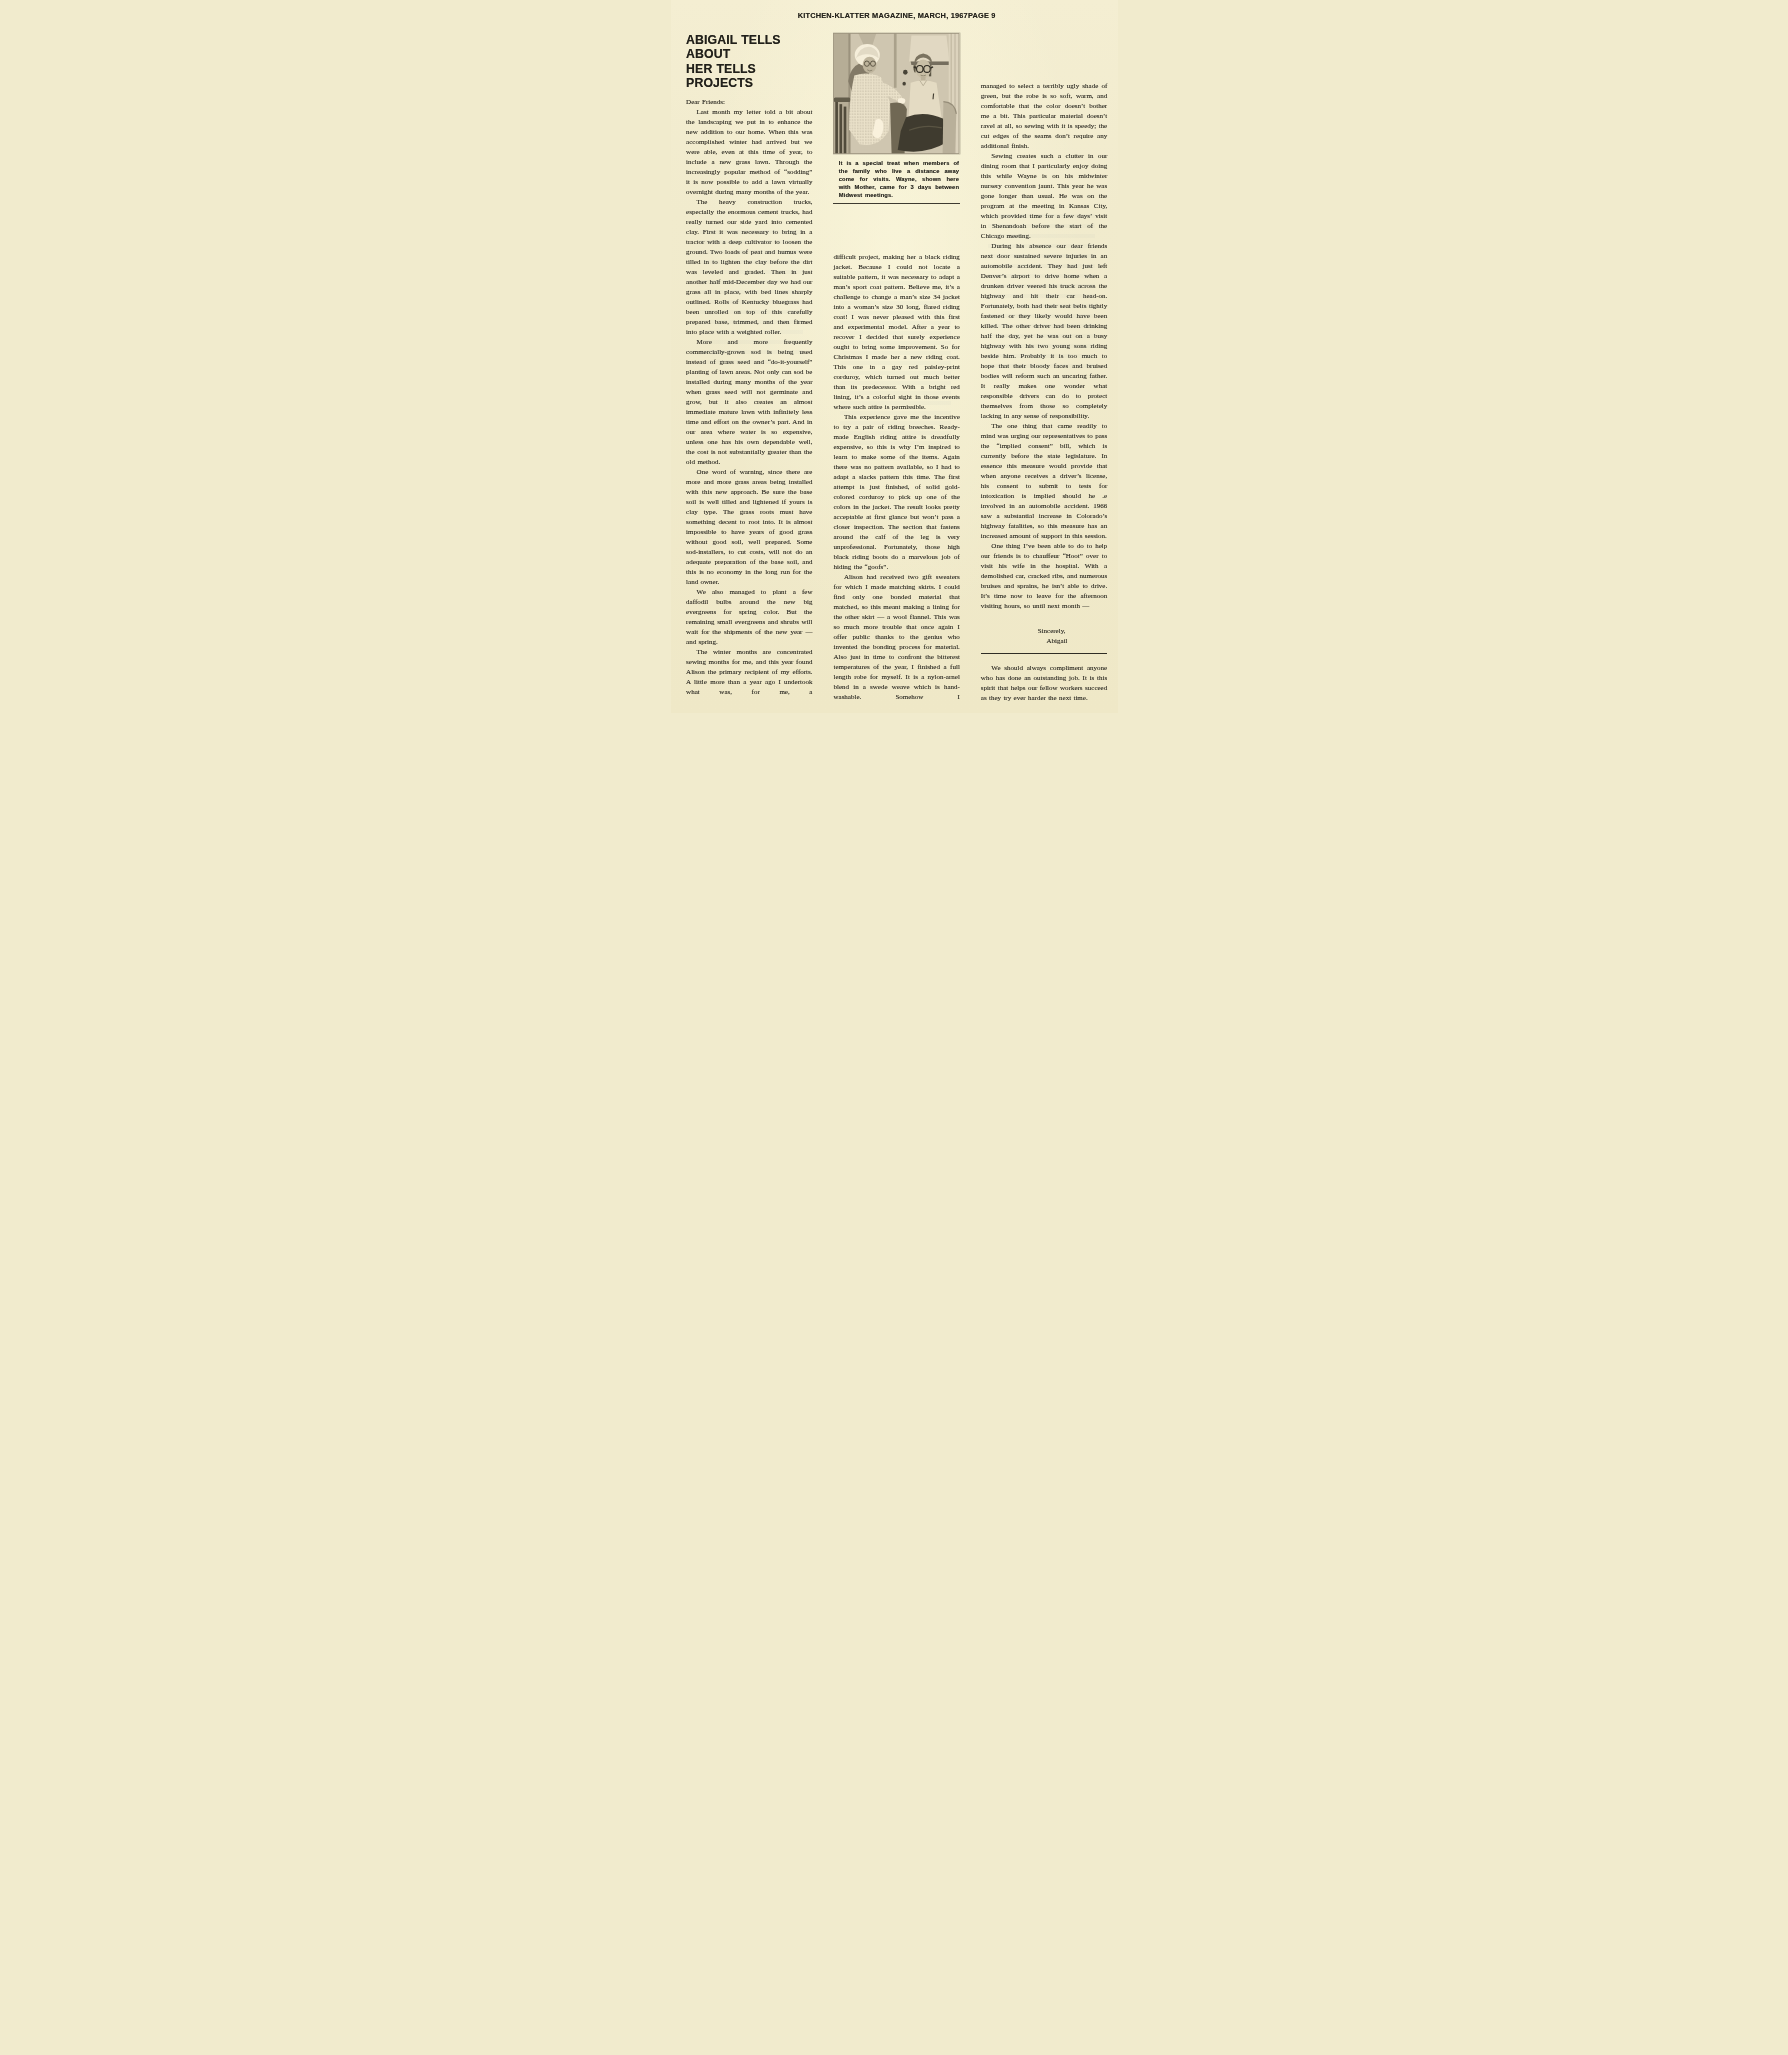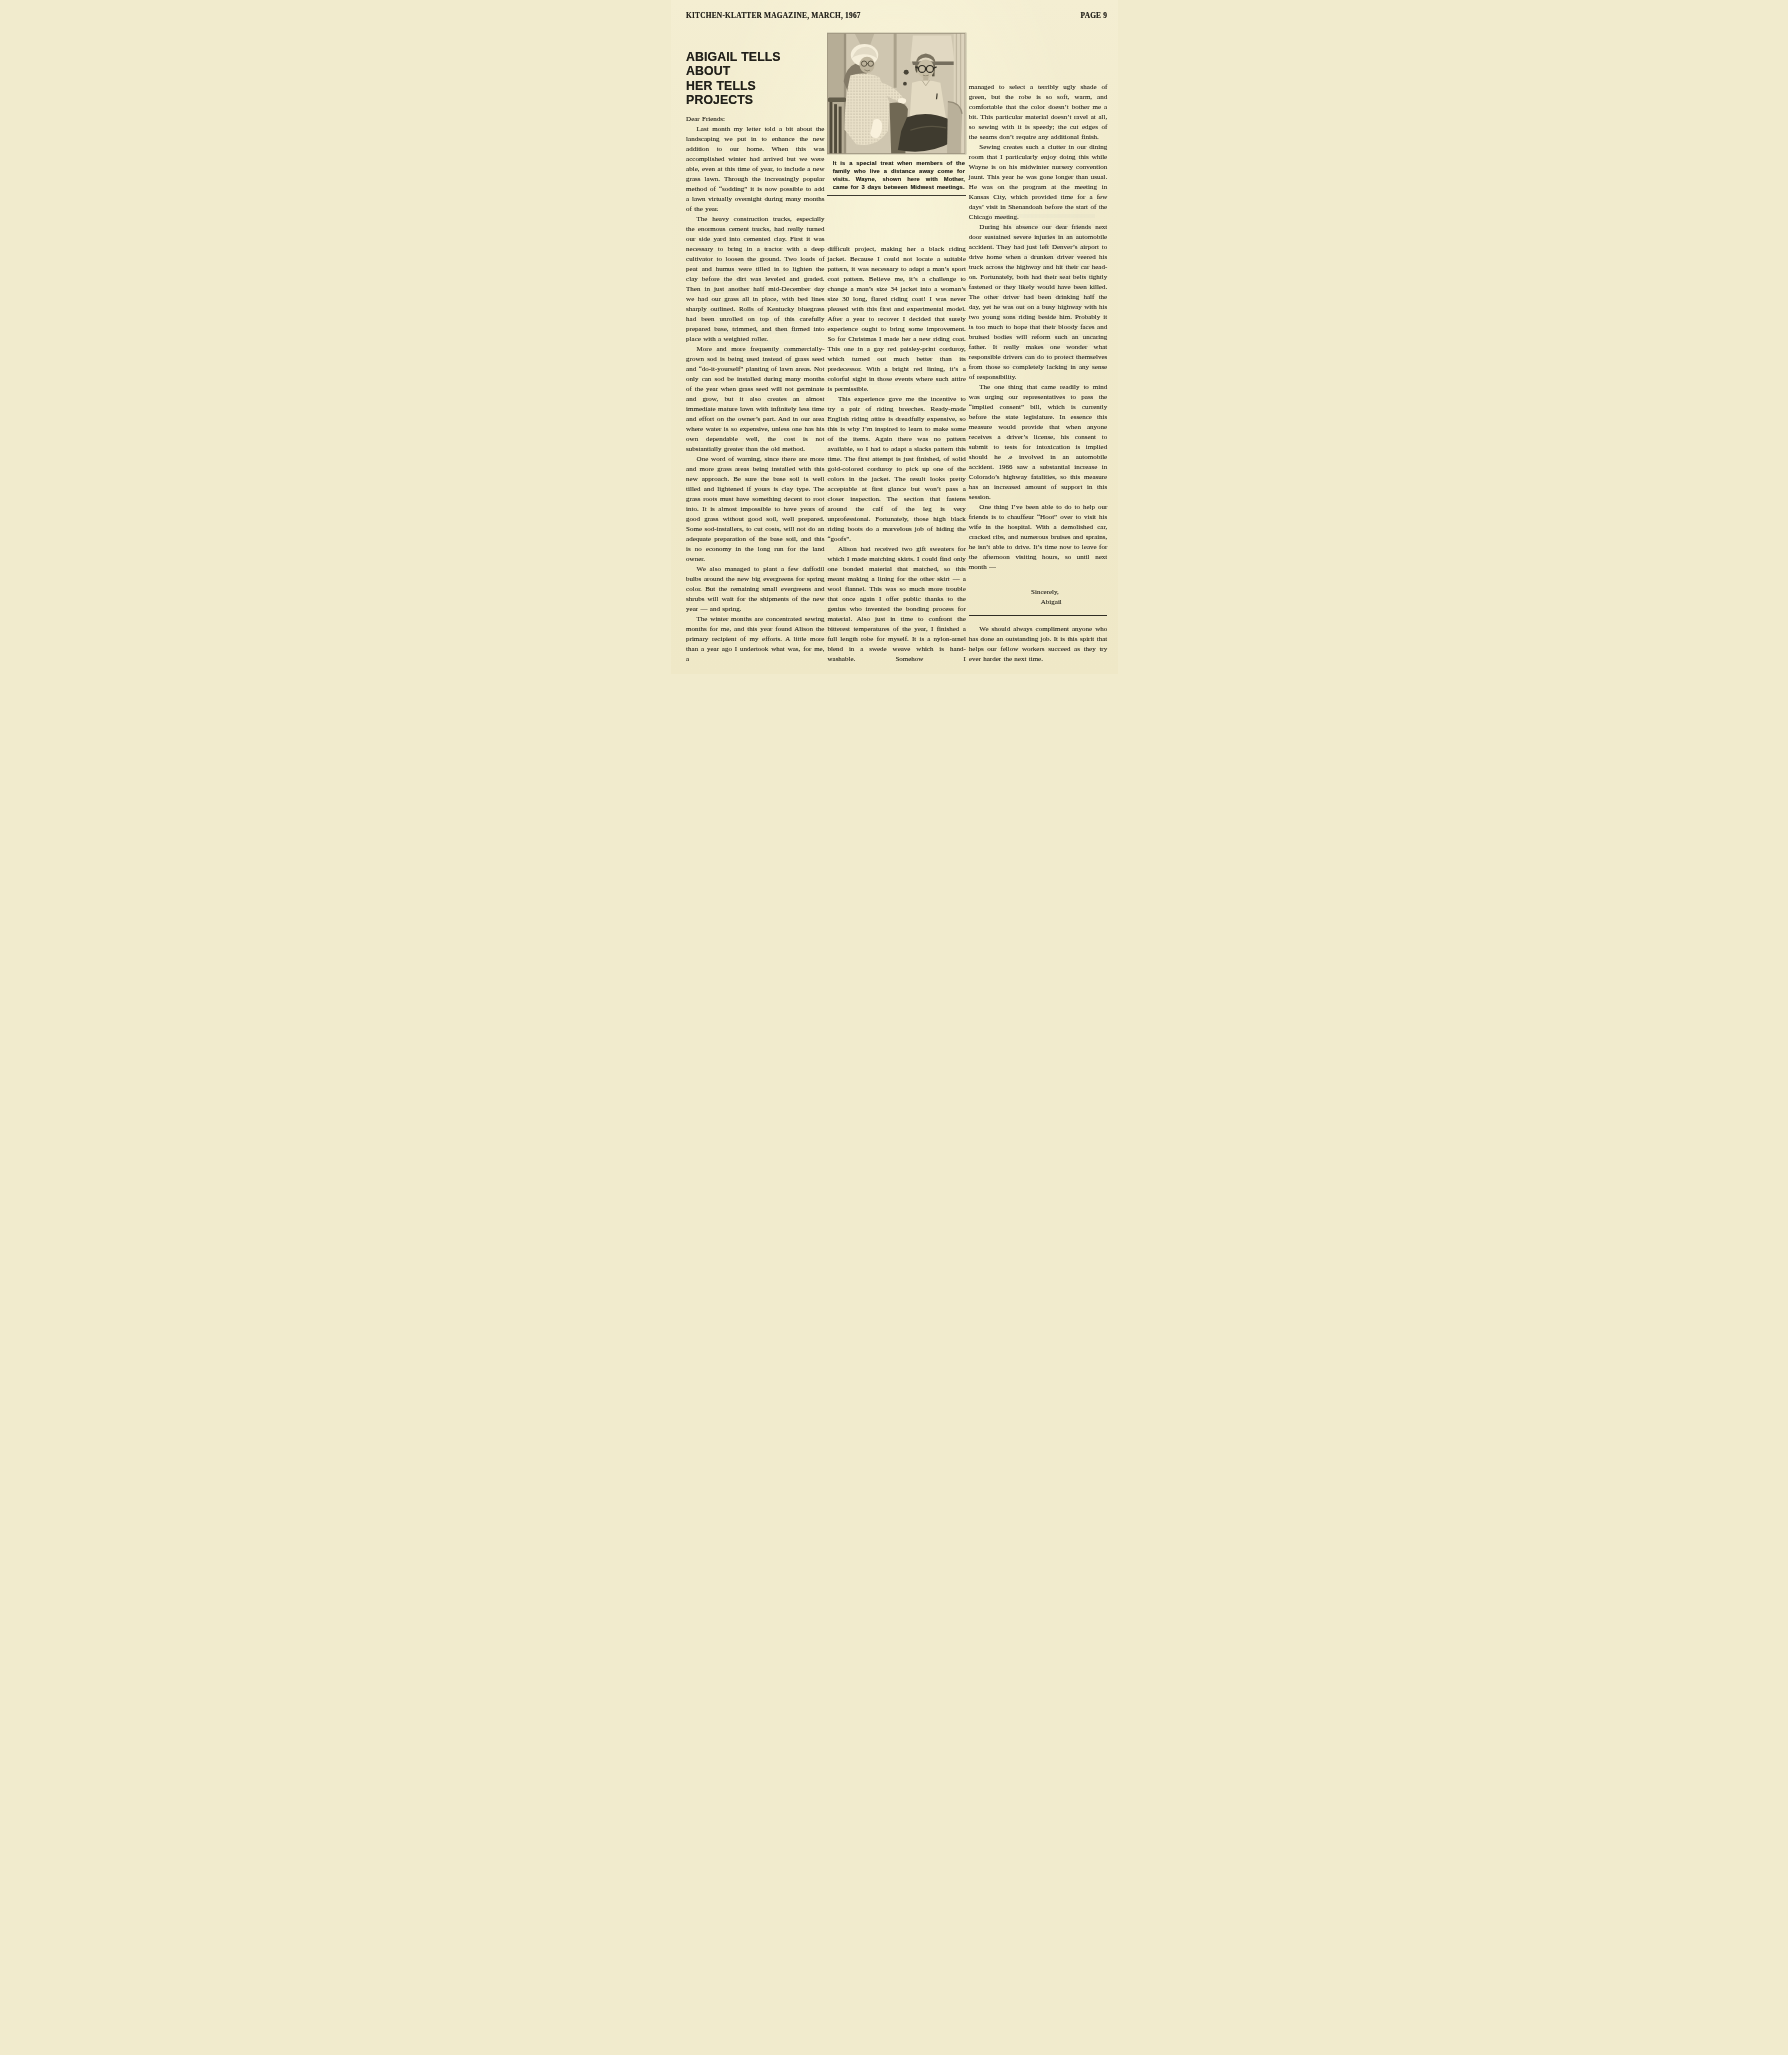--- a/index.html
+++ b/index.html
@@ -17,36 +17,36 @@
     background:
       radial-gradient(ellipse at 50% 35%, rgba(255,252,226,0.55) 0%, rgba(255,252,226,0) 60%),
       linear-gradient(180deg, #f4eed2 0%, #f1ebcd 30%, #efe8c7 100%);
     color: #2d2b24;
     overflow: hidden;
   }
 
   
   .masthead {
     display: flex;
-    justify-content: space-between;
+    justify-content: center;
     align-items: baseline;
-    font-family: Liberation Serif, serif;
+    font-family: Liberation Sans, sans-serif;
     font-weight: bold;
     font-size: 7.4px;
     letter-spacing: 0.2px;
     color: #26241d;
     margin-bottom: 13px;
     text-shadow: 0 0 0.2px rgba(38,36,29,0.55);
   }
 
   
   .columns {
     display: flex;
-    gap: 3px;
-    align-items: flex-end;
+    gap: 21px;
+    align-items: flex-start;
   }
   .col {
     flex: 1 1 0;
     font-family: "Liberation Serif", "DejaVu Serif", serif;
     font-size: 7px;
     line-height: 10px;
     text-align: justify;
     word-spacing: 0.6px;
     text-shadow: 0 0 0.2px rgba(45,43,36,0.45);
   }

